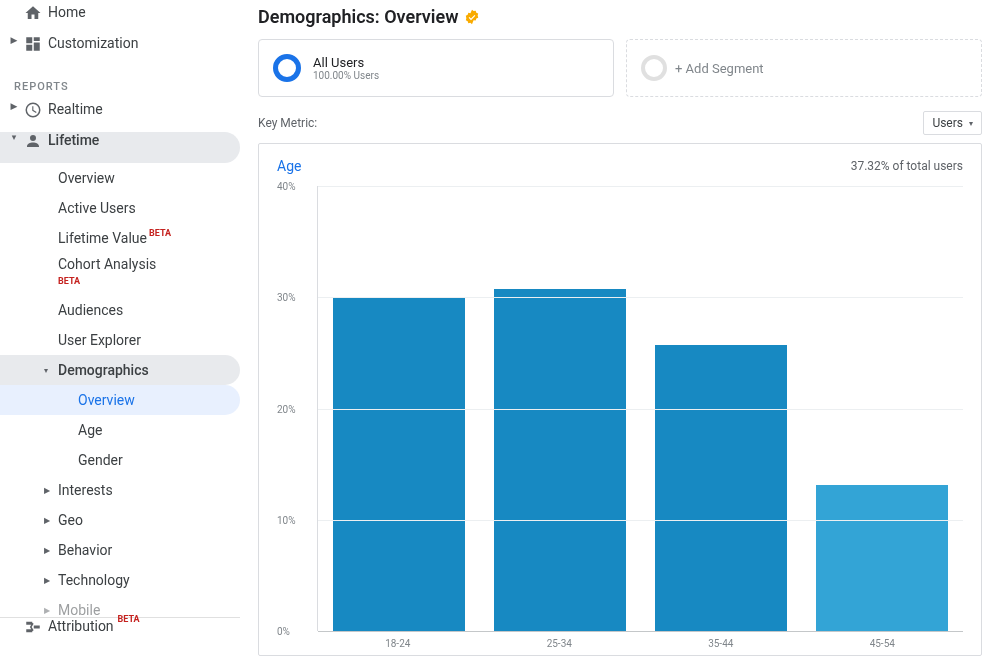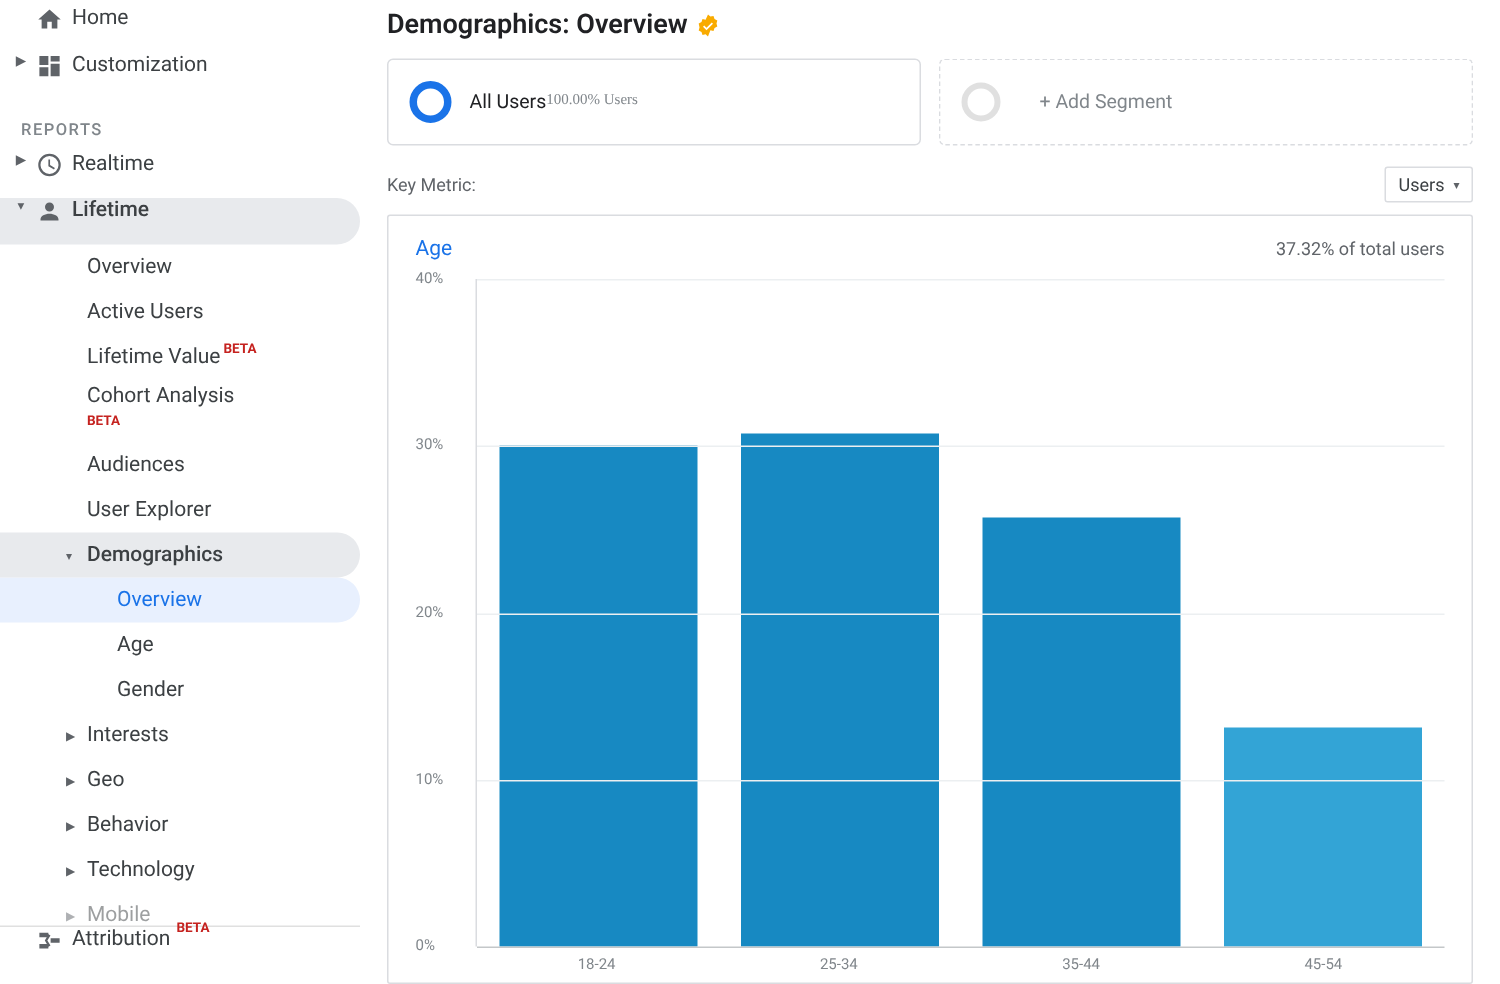--- a/index.html
+++ b/index.html
@@ -170,27 +170,27 @@
     border: 1px solid #dadce0;
     background: #fff;
     gap: 12px;
   }
   .segment-card .ring {
     width: 28px; height: 28px;
     border: 5px solid #1a73e8;
     border-radius: 50%;
     flex: 0 0 auto;
   }
-  .segment-card .seg-texts { display: flex; flex-direction: row; }
+  .segment-card .seg-texts { display: flex; flex-direction: column; }
   .segment-card .seg-title { font-size: 13px; color: #202124; }
-  .segment-card .seg-sub { font-size: 10px; color: #80868b; font-family: Liberation Serif, serif; }
+  .segment-card .seg-sub { font-size: 10px; color: #80868b; }
 
   .add-segment-card {
     border: 1px dashed #dadce0;
-    gap: 26px;
+    gap: 8px;
     cursor: pointer;
     color: #80868b;
   }
   .add-segment-card .ring-empty {
     width: 26px; height: 26px;
     border: 4px solid #e0e0e0;
     border-radius: 50%;
     flex: 0 0 auto;
   }
   .add-segment-card .add-label { font-size: 13px; }

